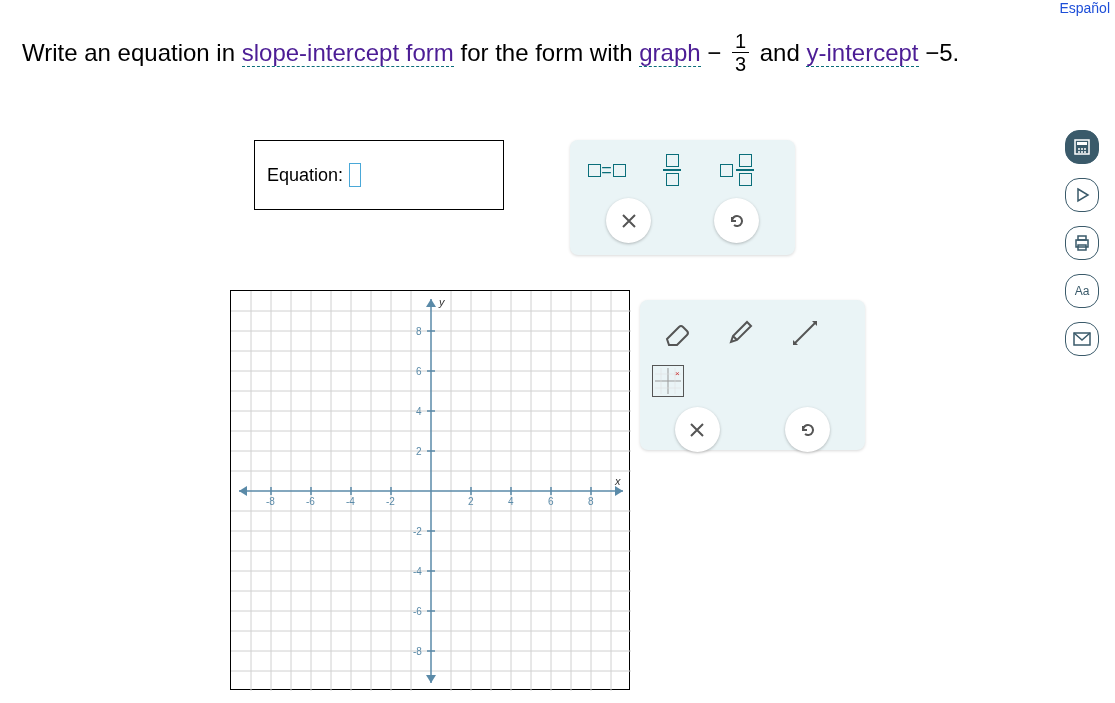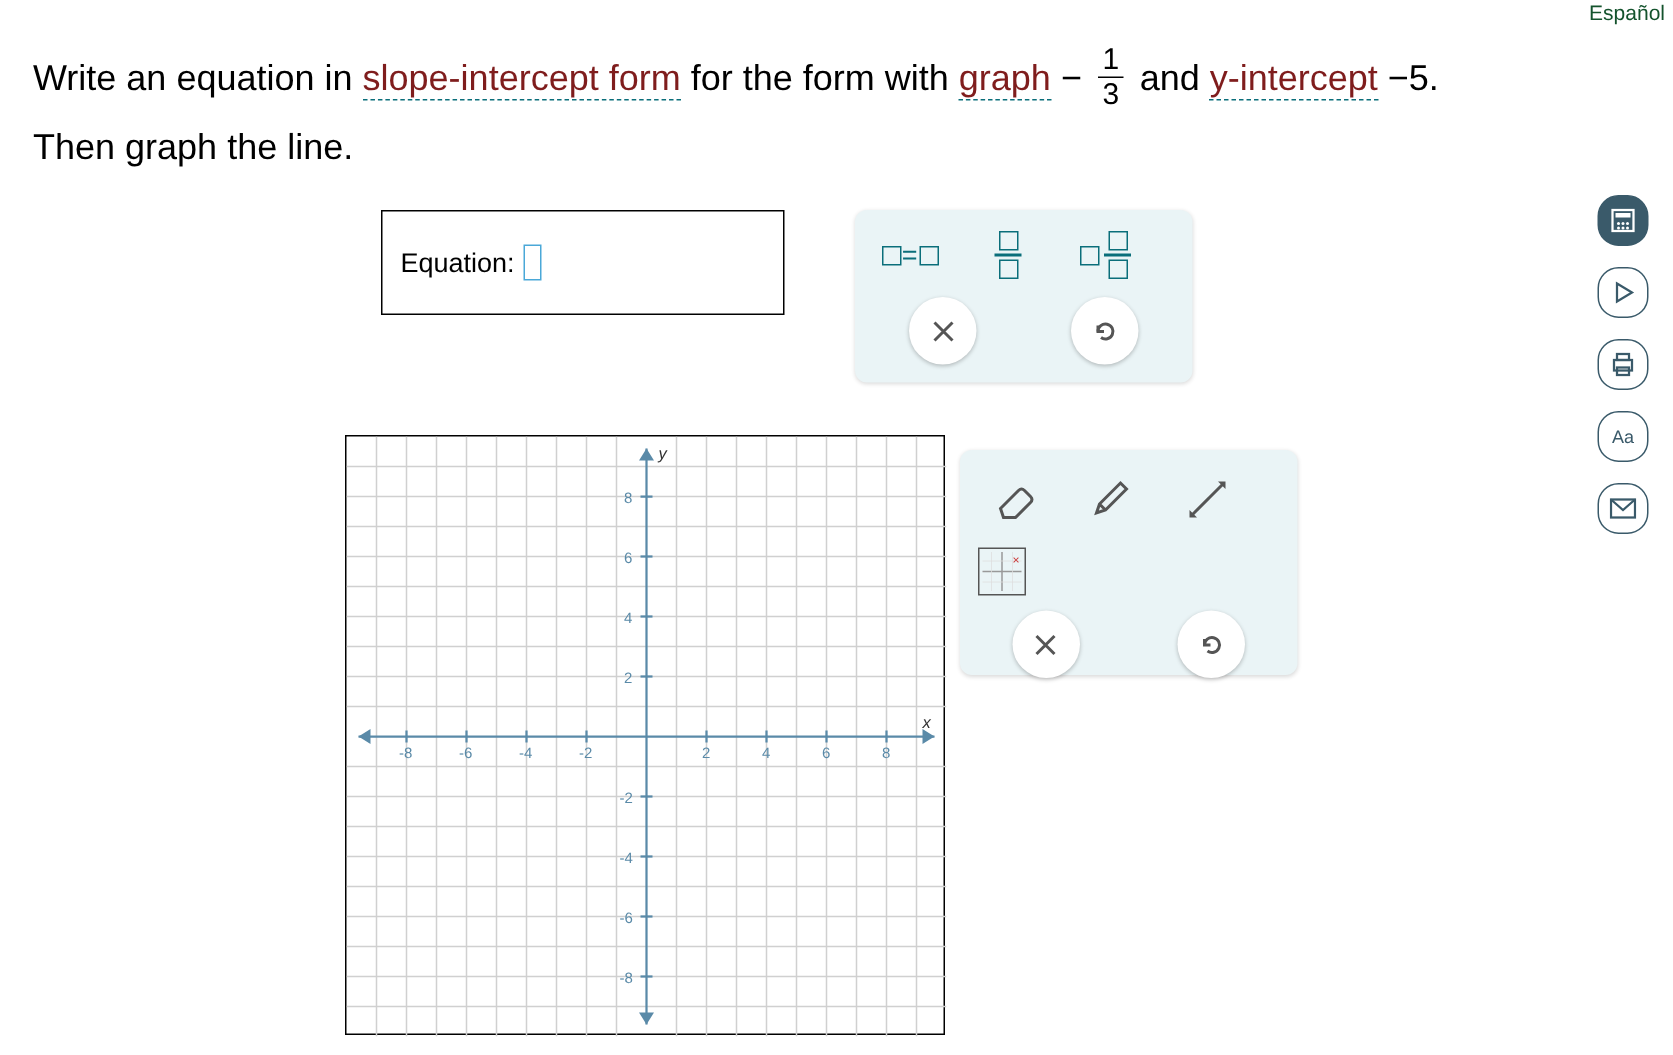--- a/index.html
+++ b/index.html
@@ -10,54 +10,54 @@
     background: #fff;
     width: 1115px;
     height: 703px;
     position: relative;
     overflow: hidden;
   }
   .top-right-label {
     position: absolute;
     top: 0px;
     right: 5px;
-    color: #14532d;
+    color: #1d4ed8;
     font-size: 14px;
   }
   .question {
     position: absolute;
     top: 30px;
     left: 22px;
     right: 60px;
     font-size: 24px;
     line-height: 1.9;
     color: #000;
   }
   .term {
-    color: #7f1d1d;
+    color: #4c1d95;
     border-bottom: 1.5px dashed #0a6e7a;
     cursor: pointer;
   }
   .frac {
     display: inline-block;
     vertical-align: middle;
     text-align: center;
     line-height: 1.1;
     font-size: 20px;
     position: relative;
     top: -2px;
     margin: 0 4px;
   }
   .frac .num { display: block; border-bottom: 1px solid #000; padding: 0 3px; }
   .frac .den { display: block; padding: 0 3px; }
   .eq-box {
     position: absolute;
     top: 140px;
     left: 254px;
-    width: 269px;
+    width: 250px;
     height: 70px;
     border: 1.5px solid #000;
     display: flex;
     align-items: center;
     padding-left: 12px;
     font-size: 18px;
   }
   .eq-box .cursor-box {
     display: inline-block;
     width: 12px;
@@ -172,21 +172,20 @@
   <span class="term">graph</span>
   <span> −</span>
   <span class="frac">
     <span class="num">1</span>
     <span class="den">3</span>
   </span>
   <span> and </span>
   <span class="term">y-intercept</span>
   <span> −5.</span>
   <br>
-  <span>Then graph the line.</span>
 </div>
 
 <div class="eq-box">
   <span>Equation:</span>
   <span class="cursor-box"></span>
 </div>
 
 <div class="toolbox1">
   <div class="row">
     <div class="tool-btn tool-eq">

